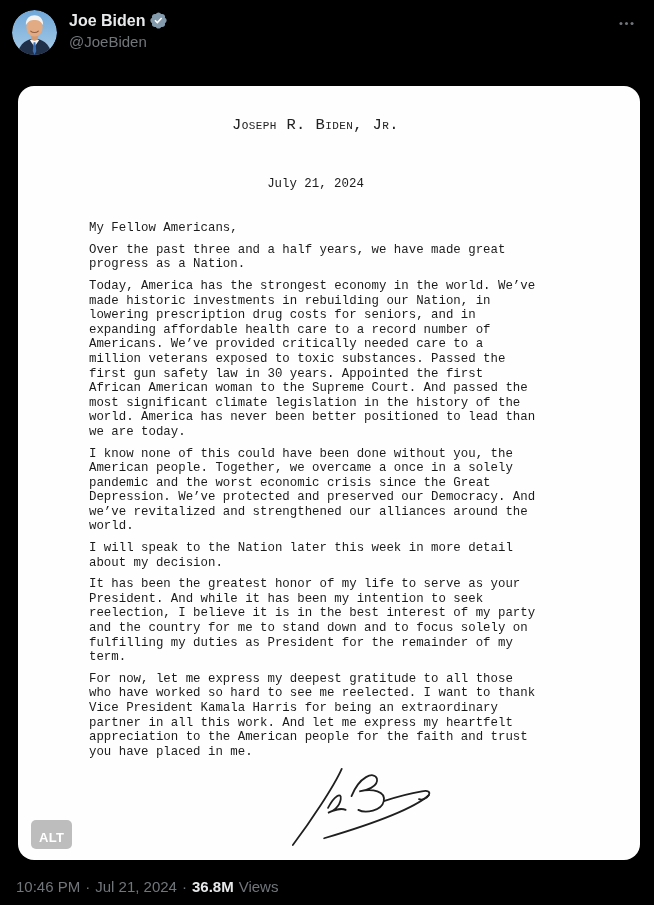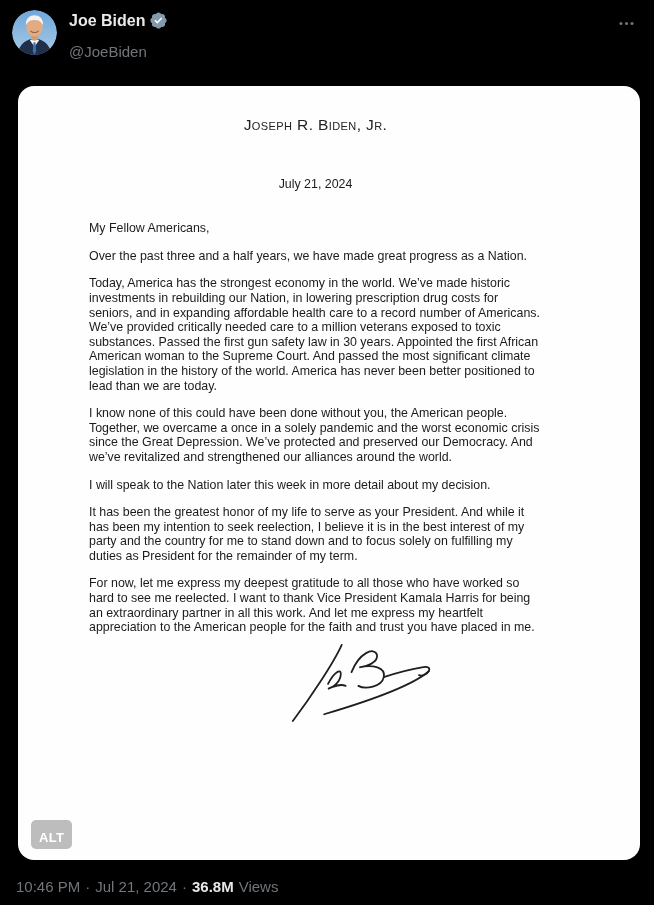--- a/index.html
+++ b/index.html
@@ -17,51 +17,51 @@
   .avatar {
     width: 45px; height: 45px; border-radius: 50%;
     overflow: hidden; flex: 0 0 45px; cursor: pointer;
   }
   .avatar svg { display: block; width: 45px; height: 45px; }
   .author-block { margin-left: 12px; padding-top: 1px; }
   .author-row { display: flex; align-items: center; gap: 4px; }
   .author-name { font-size: 16px; font-weight: 700; color: #e7e9ea; cursor: pointer; }
   .badge { width: 19px; height: 19px; display: inline-block; }
   .badge svg { display: block; width: 19px; height: 19px; }
-  .author-handle { font-size: 15px; color: #71767b; margin-top: 13px; }
+  .author-handle { font-size: 15px; color: #71767b; margin-top: 3px; }
   .more-btn { margin-left: auto; padding: 4px 2px; cursor: pointer; }
   .more-btn svg { display: block; width: 19px; height: 19px; }
 
   
   .letter-card {
     position: absolute; left: 18px; top: 86px;
     width: 622px; height: 774px;
     background: #fefefe;
     border-radius: 16px;
     overflow: hidden;
     cursor: pointer;
   }
   .letter-body {
     padding: 32px 98px 0 71px;
-    font-family: Liberation Sans, sans-serif;
+    font-family: Liberation Mono, monospace;
     color: #1b1b1b;
     font-size: 12.4px;
     line-height: 14.6px;
   }
   .letterhead {
     text-align: center;
     font-variant: small-caps;
     font-weight: 400;
     font-size: 15.5px;
     letter-spacing: 0.4px;
     color: #222;
   }
   .letter-date { text-align: center; margin-top: 44px; }
   .salutation { margin-top: 30px; }
-  .letter-body p.para { margin-top: 13px; }
+  .letter-body p.para { margin-top: 7px; }
   .signature-wrap { margin: 2px 0 0 192px; width: 185px; height: 88px; }
   .signature-wrap svg { display: block; width: 185px; height: 88px; }
 
   .alt-badge {
     position: absolute; left: 13px; bottom: 11px;
     background: #bdbdbd; color: #ffffff;
     font-weight: 700; font-size: 13px; letter-spacing: 0.3px;
     padding: 10px 8px 4px; border-radius: 5px;
     cursor: pointer;
   }

